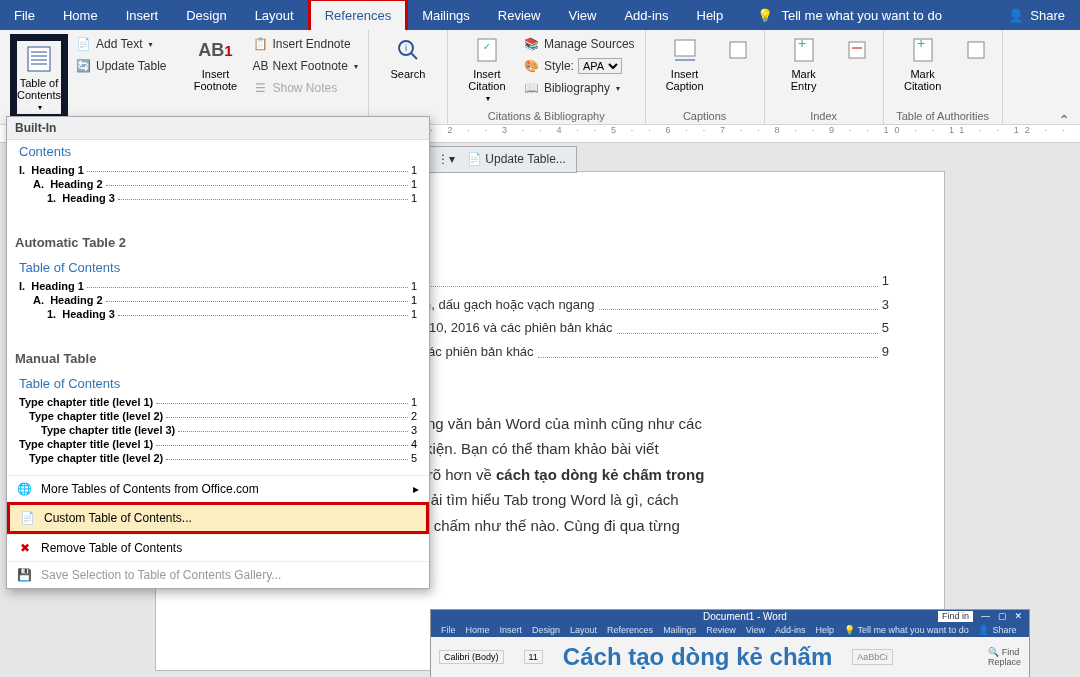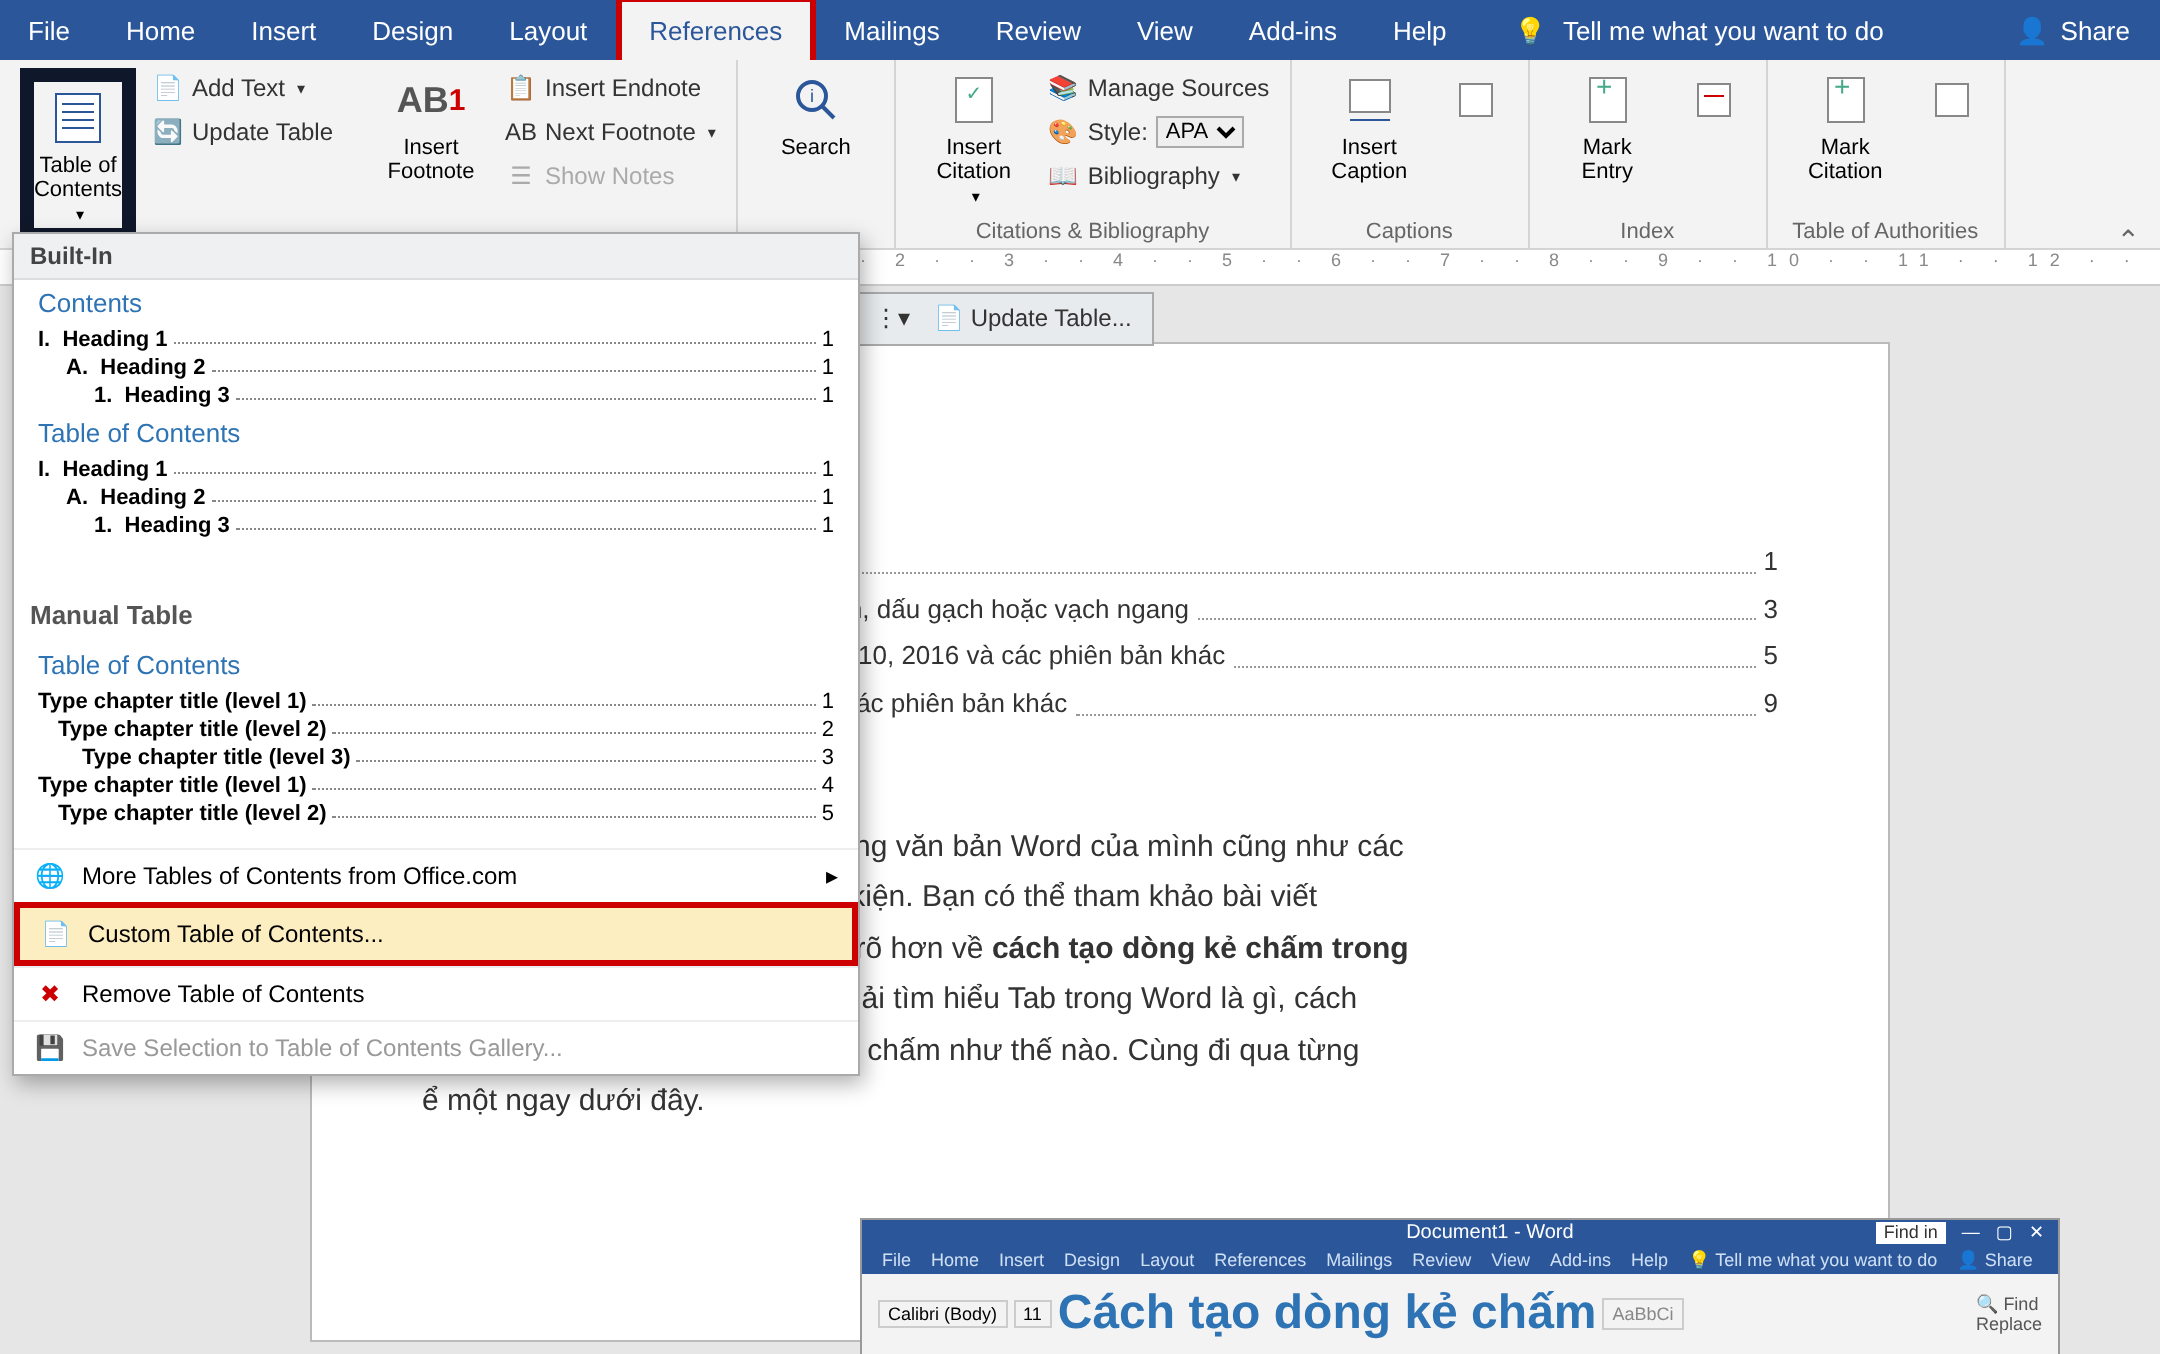--- a/index.html
+++ b/index.html
@@ -37,21 +37,21 @@
 .dd-toc-line { display: flex; padding: 1px 12px; font-size: 11px; font-family: 'Times New Roman', serif; }
 .dd-toc-line .tt { white-space: nowrap; font-weight: bold; }
 .dd-toc-line .dd-dots { border-bottom: 1px dotted #888; flex: 1; margin: 0 3px 4px 3px; }
 .dd-footer-item { display: flex; align-items: center; gap: 8px; padding: 5px 10px; cursor: pointer; border-top: 1px solid #eee; }
 .dd-footer-item.highlight { background: #fdeec1; border: 3px solid #c00; }
 .dd-footer-item.disabled { color: #999; }
 .caret { font-size: 8px; margin-left: 2px; }
 .mini-window { position: absolute; bottom: 0; left: 430px; width: 600px; height: 68px; background: #2b579a; border: 1px solid #999; }
 .mini-title { color: #fff; font-size: 10px; text-align: center; padding: 1px; display: flex; justify-content: space-between; }
 .mini-tabs { display: flex; font-size: 9px; color: #cfe0f5; gap: 10px; padding: 2px 10px; }
-.mini-body { background: #f3f3f3; height: 40px; display: flex; align-items: center; padding: 0 8px; gap: 3px; }
+.mini-body { background: #f3f3f3; height: 40px; display: flex; align-items: center; padding: 0 8px; gap: 20px; }
 .mini-caption { color: #2e74b5; font-size: 24px; font-weight: bold; }
 .collapse-arrow { position: absolute; right: 10px; top: 112px; font-size: 14px; color: #666; cursor: pointer; }
 select.apa { font-size: 11px; border: 1px solid #aaa; }
 </style>
 </head>
 <body>
 
 <div class="ribbon-tabs">
   <div class="ribbon-tab file">File</div>
   <div class="ribbon-tab">Home</div>
@@ -337,20 +337,21 @@
       <span class="dd-dots"></span>
       <span>1</span>
     </div>
   <div class="dd-toc-line" style="padding-left:40px">
       <span class="tt">1.&nbsp;&nbsp;</span>
       <span class="tt">Heading 3</span>
       <span class="dd-dots"></span>
       <span>1</span>
     </div>
 
+  <div class="dd-section-title" style="margin-top:20px">Automatic Table 2</div>
   <div class="dd-contents-title">Table of Contents</div>
   <div class="dd-toc-line">
       <span class="tt">I.&nbsp;&nbsp;</span>
       <span class="tt">Heading 1</span>
       <span class="dd-dots"></span>
       <span>1</span>
     </div>
   <div class="dd-toc-line" style="padding-left:26px">
       <span class="tt">A.&nbsp;&nbsp;</span>
       <span class="tt">Heading 2</span>

